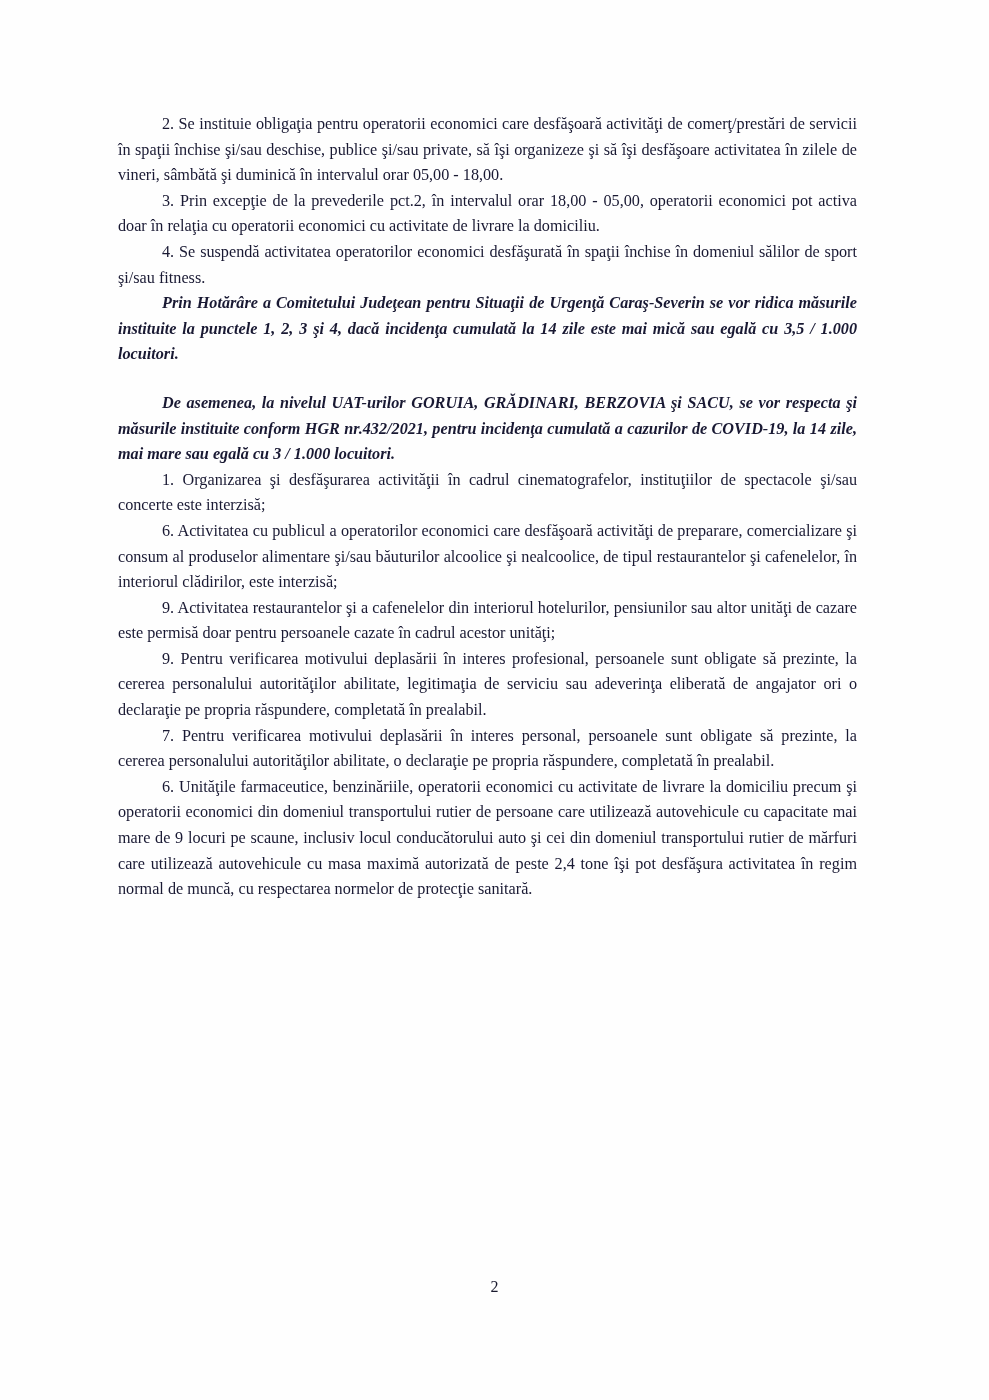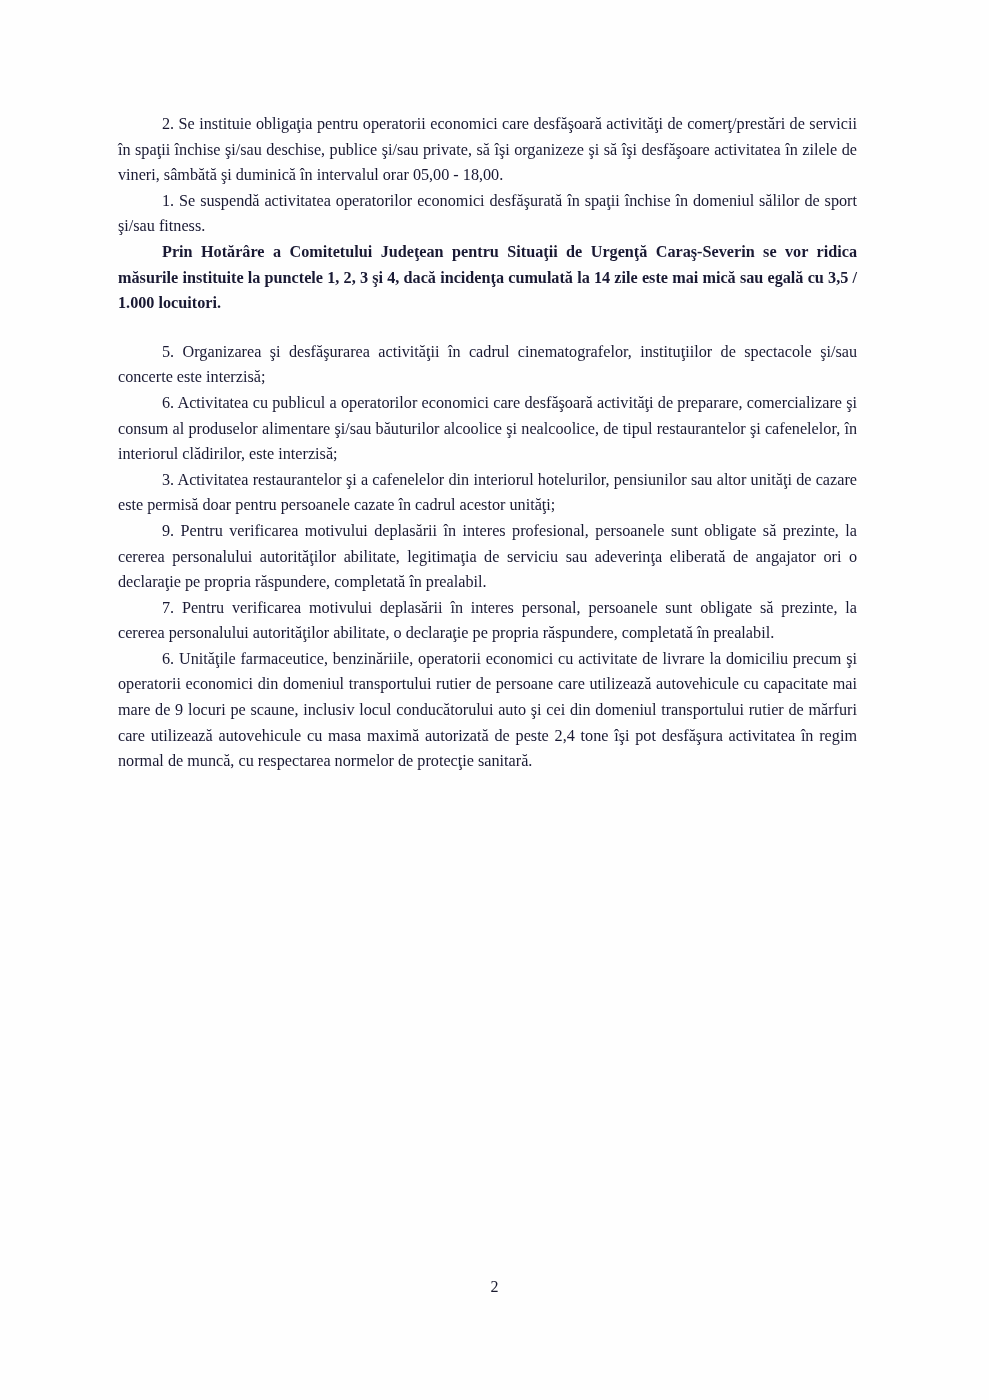--- a/index.html
+++ b/index.html
@@ -31,20 +31,21 @@
     margin: 0 16px 0 0;
     font-size: 16.2px;
     line-height: 25.6px;
     text-align: justify;
     text-justify: inter-word;
     text-indent: 44px;
     color: #191933;
   }
   p.bold {
     font-weight: bold;
+    font-style: italic;
   }
   .gap {
     height: 23px;
   }
   .centered {
     text-align: center;
     text-indent: 0;
     font-weight: bold;
     font-size: 16.5px;
     letter-spacing: 2px;
@@ -60,28 +61,30 @@
     color: #1a1a2e;
   }
 </style>
 </head>
 <body>
 
 <div class="page">
   <div class="content">
 
     <p class="para">2. Se instituie obligaţia pentru operatorii economici care desfăşoară activităţi de comerţ/prestări de servicii în spaţii închise şi/sau deschise, publice şi/sau private, să îşi organizeze şi să îşi desfăşoare activitatea în zilele de vineri, sâmbătă şi duminică în intervalul orar 05,00 - 18,00.</p>
-    <p class="para">1. Se suspendă activitatea operatorilor economici desfăşurată în spaţii închise în domeniul sălilor de sport şi/sau fitness.</p>
+    <p class="para">3. Prin excepţie de la prevederile pct.2, în intervalul orar 18,00 - 05,00, operatorii economici pot activa doar în relaţia cu operatorii economici cu activitate de livrare la domiciliu.</p>
+    <p class="para">4. Se suspendă activitatea operatorilor economici desfăşurată în spaţii închise în domeniul sălilor de sport şi/sau fitness.</p>
     <p class="para bold">Prin Hotărâre a Comitetului Judeţean pentru Situaţii de Urgenţă Caraş-Severin se vor ridica măsurile instituite la punctele 1, 2, 3 şi 4, dacă incidenţa cumulată la 14 zile este mai mică sau egală cu 3,5 / 1.000 locuitori.</p>
 
     <div class="gap"></div>
 
-    <p class="para">5. Organizarea şi desfăşurarea activităţii în cadrul cinematografelor, instituţiilor de spectacole şi/sau concerte este interzisă;</p>
+    <p class="para bold">De asemenea, la nivelul UAT-urilor GORUIA, GRĂDINARI, BERZOVIA şi SACU, se vor respecta şi măsurile instituite conform HGR nr.432/2021, pentru incidenţa cumulată a cazurilor de COVID-19, la 14 zile, mai mare sau egală cu  3 / 1.000 locuitori.</p>
+    <p class="para">1. Organizarea şi desfăşurarea activităţii în cadrul cinematografelor, instituţiilor de spectacole şi/sau concerte este interzisă;</p>
     <p class="para">6. Activitatea cu publicul a operatorilor economici care desfăşoară activităţi de preparare, comercializare şi consum al produselor alimentare şi/sau băuturilor alcoolice şi nealcoolice, de tipul restaurantelor şi cafenelelor, în interiorul clădirilor, este interzisă;</p>
-    <p class="para">3. Activitatea restaurantelor şi a cafenelelor din interiorul hotelurilor, pensiunilor sau altor unităţi de cazare este permisă doar pentru persoanele cazate în cadrul acestor unităţi;</p>
+    <p class="para">9. Activitatea restaurantelor şi a cafenelelor din interiorul hotelurilor, pensiunilor sau altor unităţi de cazare este permisă doar pentru persoanele cazate în cadrul acestor unităţi;</p>
     <p class="para">9. Pentru verificarea motivului deplasării în interes profesional, persoanele sunt obligate să prezinte, la cererea personalului autorităţilor abilitate, legitimaţia de serviciu sau adeverinţa eliberată de angajator ori o declaraţie pe propria răspundere, completată în prealabil.</p>
     <p class="para">7. Pentru verificarea motivului deplasării în interes personal, persoanele sunt obligate să prezinte, la cererea personalului autorităţilor abilitate, o declaraţie pe propria răspundere, completată în prealabil.</p>
     <p class="para">6. Unităţile farmaceutice, benzinăriile, operatorii economici cu activitate de livrare la domiciliu precum şi operatorii economici din domeniul transportului rutier de persoane care utilizează autovehicule cu capacitate mai mare de 9 locuri pe scaune, inclusiv locul conducătorului auto şi cei din domeniul transportului rutier de mărfuri care utilizează autovehicule cu masa maximă autorizată de peste 2,4 tone îşi pot desfăşura activitatea în regim normal de muncă, cu respectarea normelor de protecţie sanitară.</p>
 
   </div>
 
   <div class="page-number">2</div>
 </div>
 
 </body></html>

